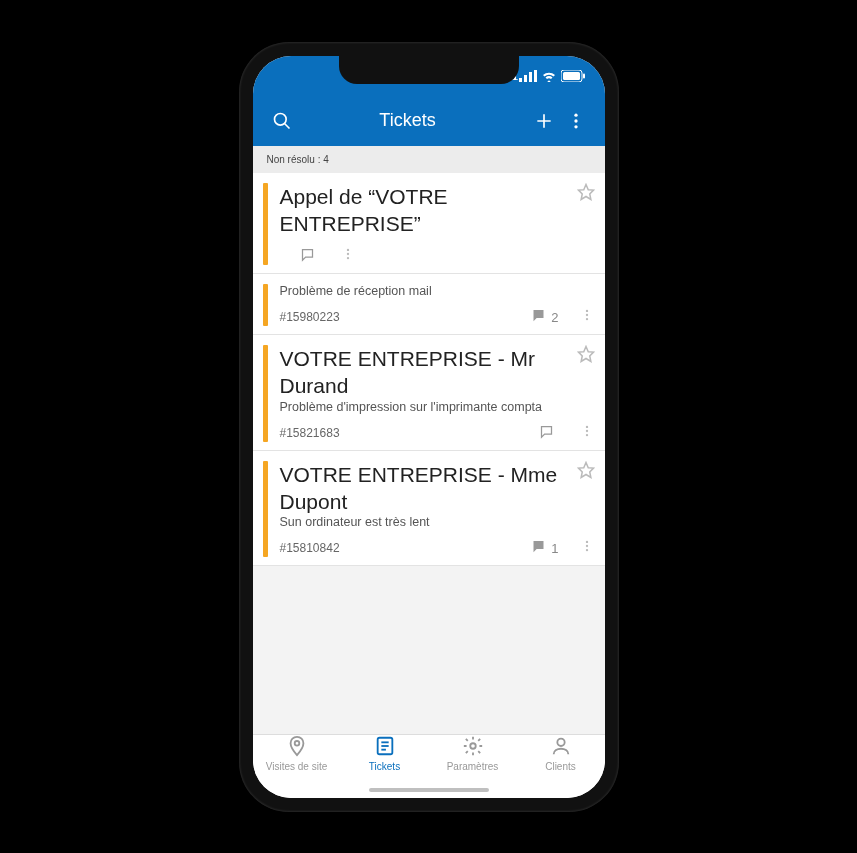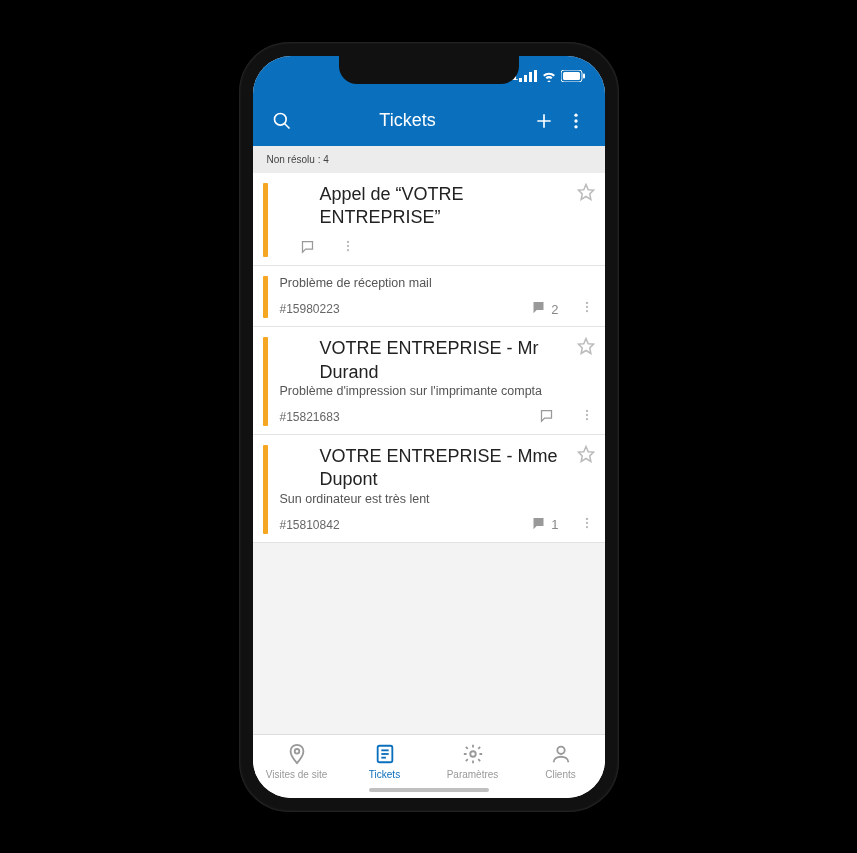--- a/index.html
+++ b/index.html
@@ -95,26 +95,25 @@
   .color-bar {
     width: 5px;
     background: #f5a623;
     margin-right: 12px;
     border-radius: 1px;
     min-height: 40px;
   }
   .ticket-body { flex:1; display:flex; flex-direction:column; }
   .ticket-head { display:flex; align-items:flex-start; }
   .ticket-title {
-    font-size: 18px;
+    font-size: 21px;
     color: #222;
     flex: 1;
     line-height: 1.3;
     padding-right: 6px;
-    margin-left: 40px;
   }
   .ticket-sub {
     font-size: 12.5px;
     color: #555;
   }
   .ticket-foot {
     display: flex;
     align-items: center;
     margin-top: 10px;
     gap: 10px;
@@ -125,21 +124,21 @@
     flex: 1;
   }
   .comment-box { display:flex; align-items:center; gap:5px; color:#888; font-size:13px; min-width:40px; justify-content:flex-end; margin-right:10px;}
   .star { color:#bbb; }
   .row-more { color:#bbb; width:16px; text-align:center; }
   .bottom-nav {
     height: 64px;
     background: #fff;
     border-top: 1px solid #ddd;
     display: flex;
-    align-items: center;
+    align-items: flex-start;
     justify-content: space-around;
     padding-bottom: 10px;
   }
   .nav-item {
     display:flex; flex-direction:column; align-items:center;
     font-size: 10px;
     color: #999;
     gap:2px;
     flex:1;
   }

